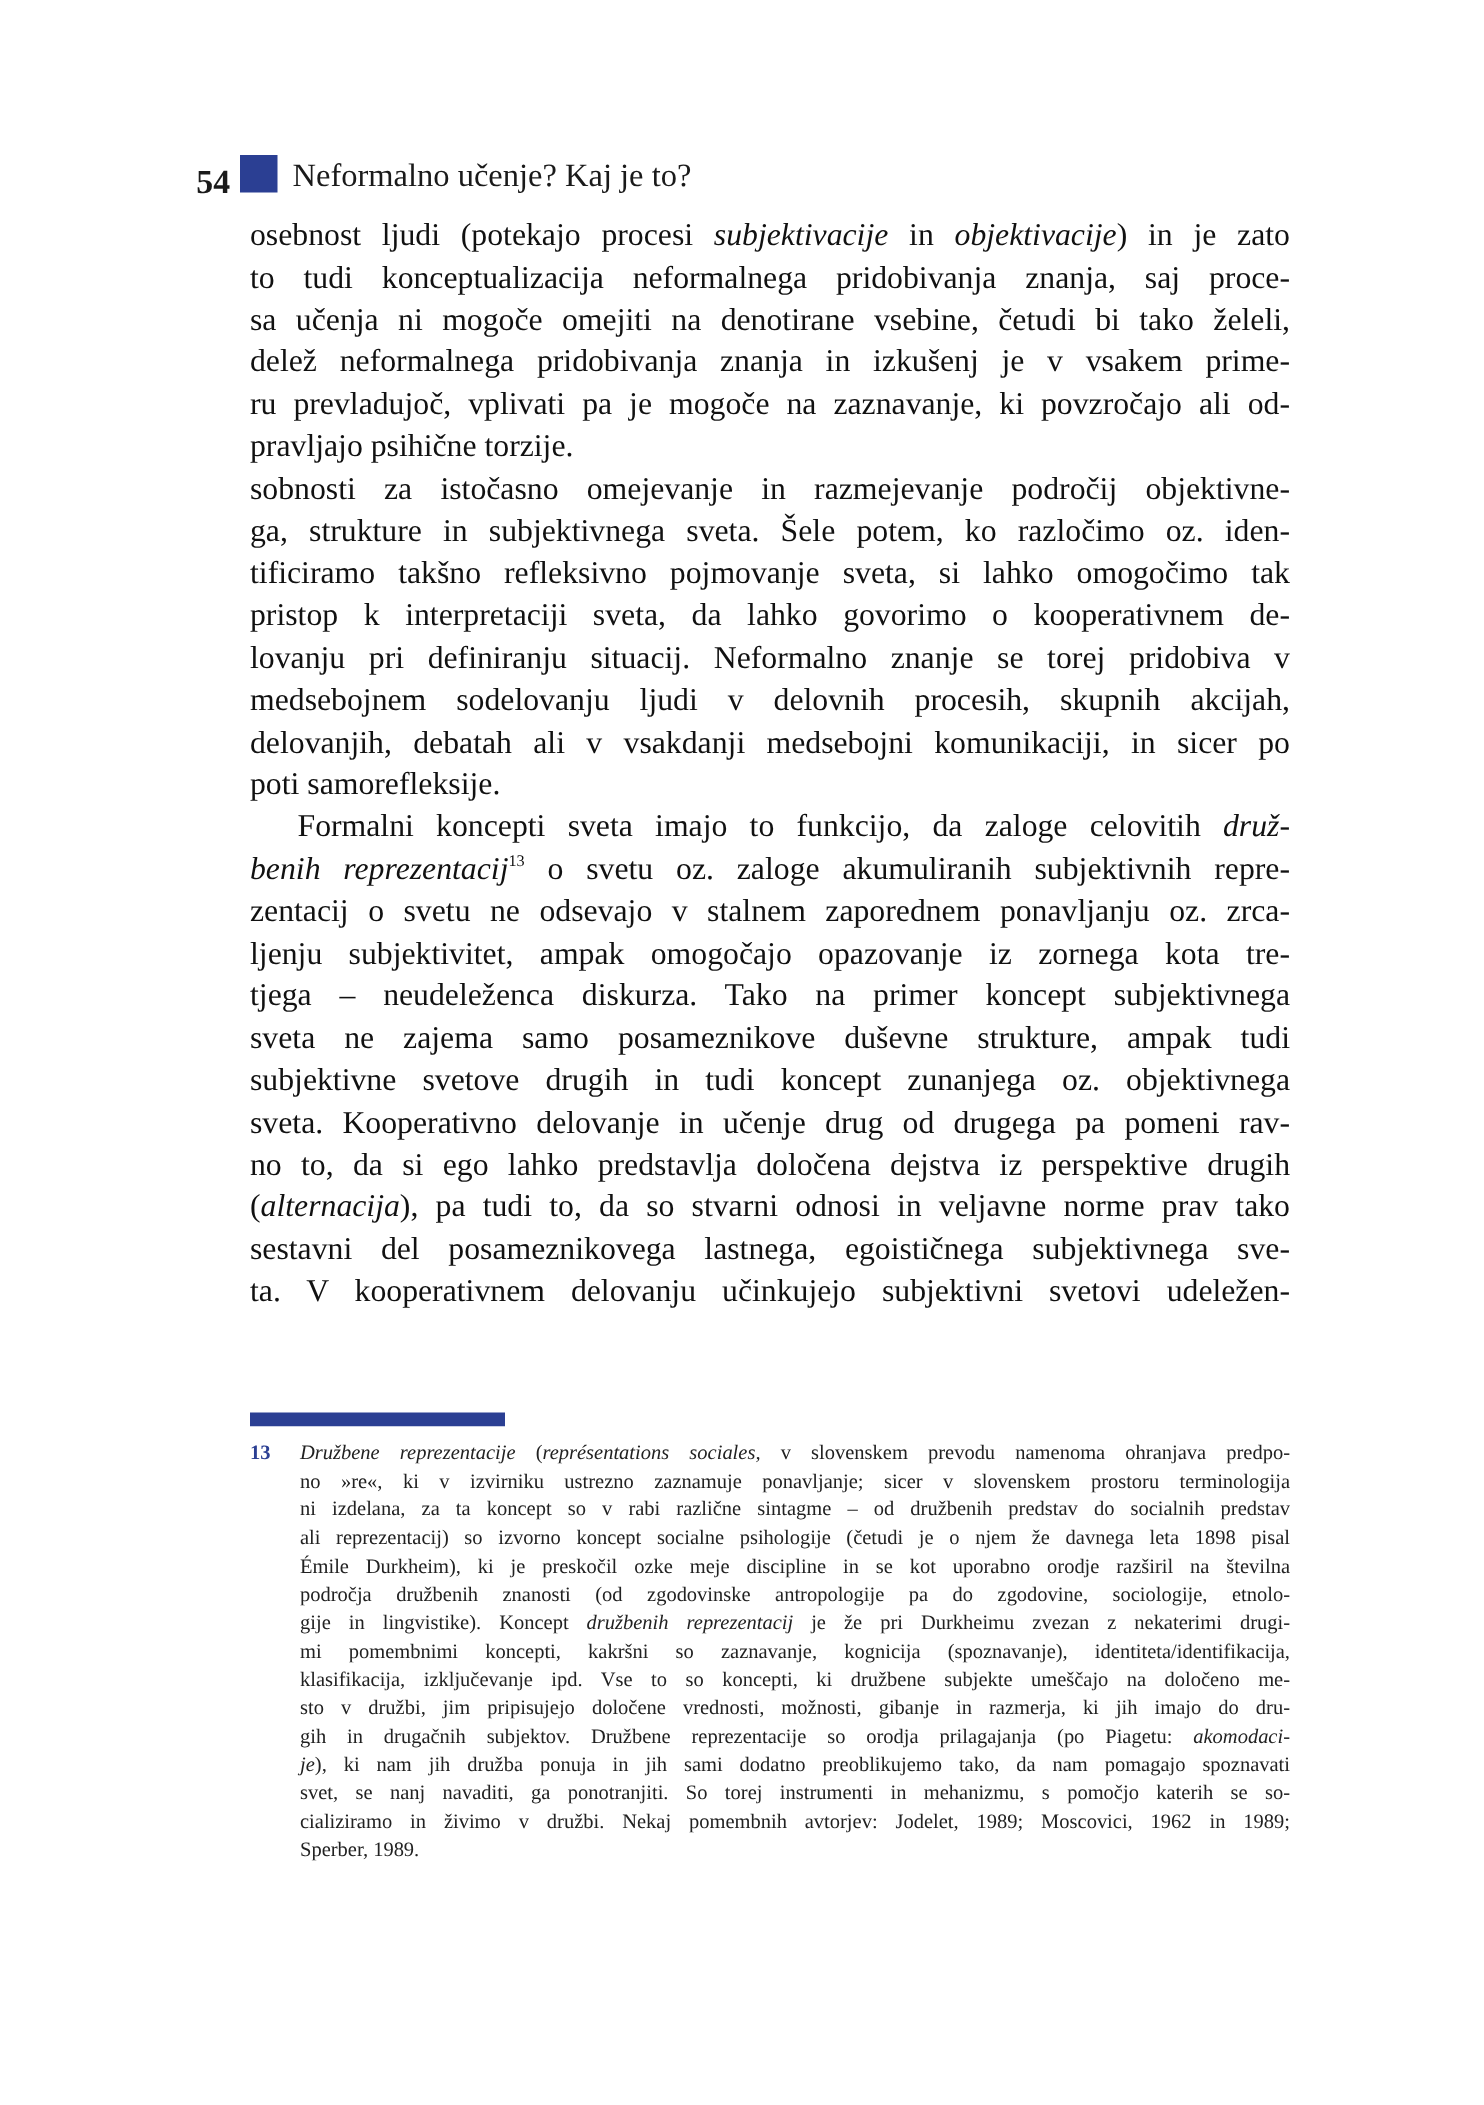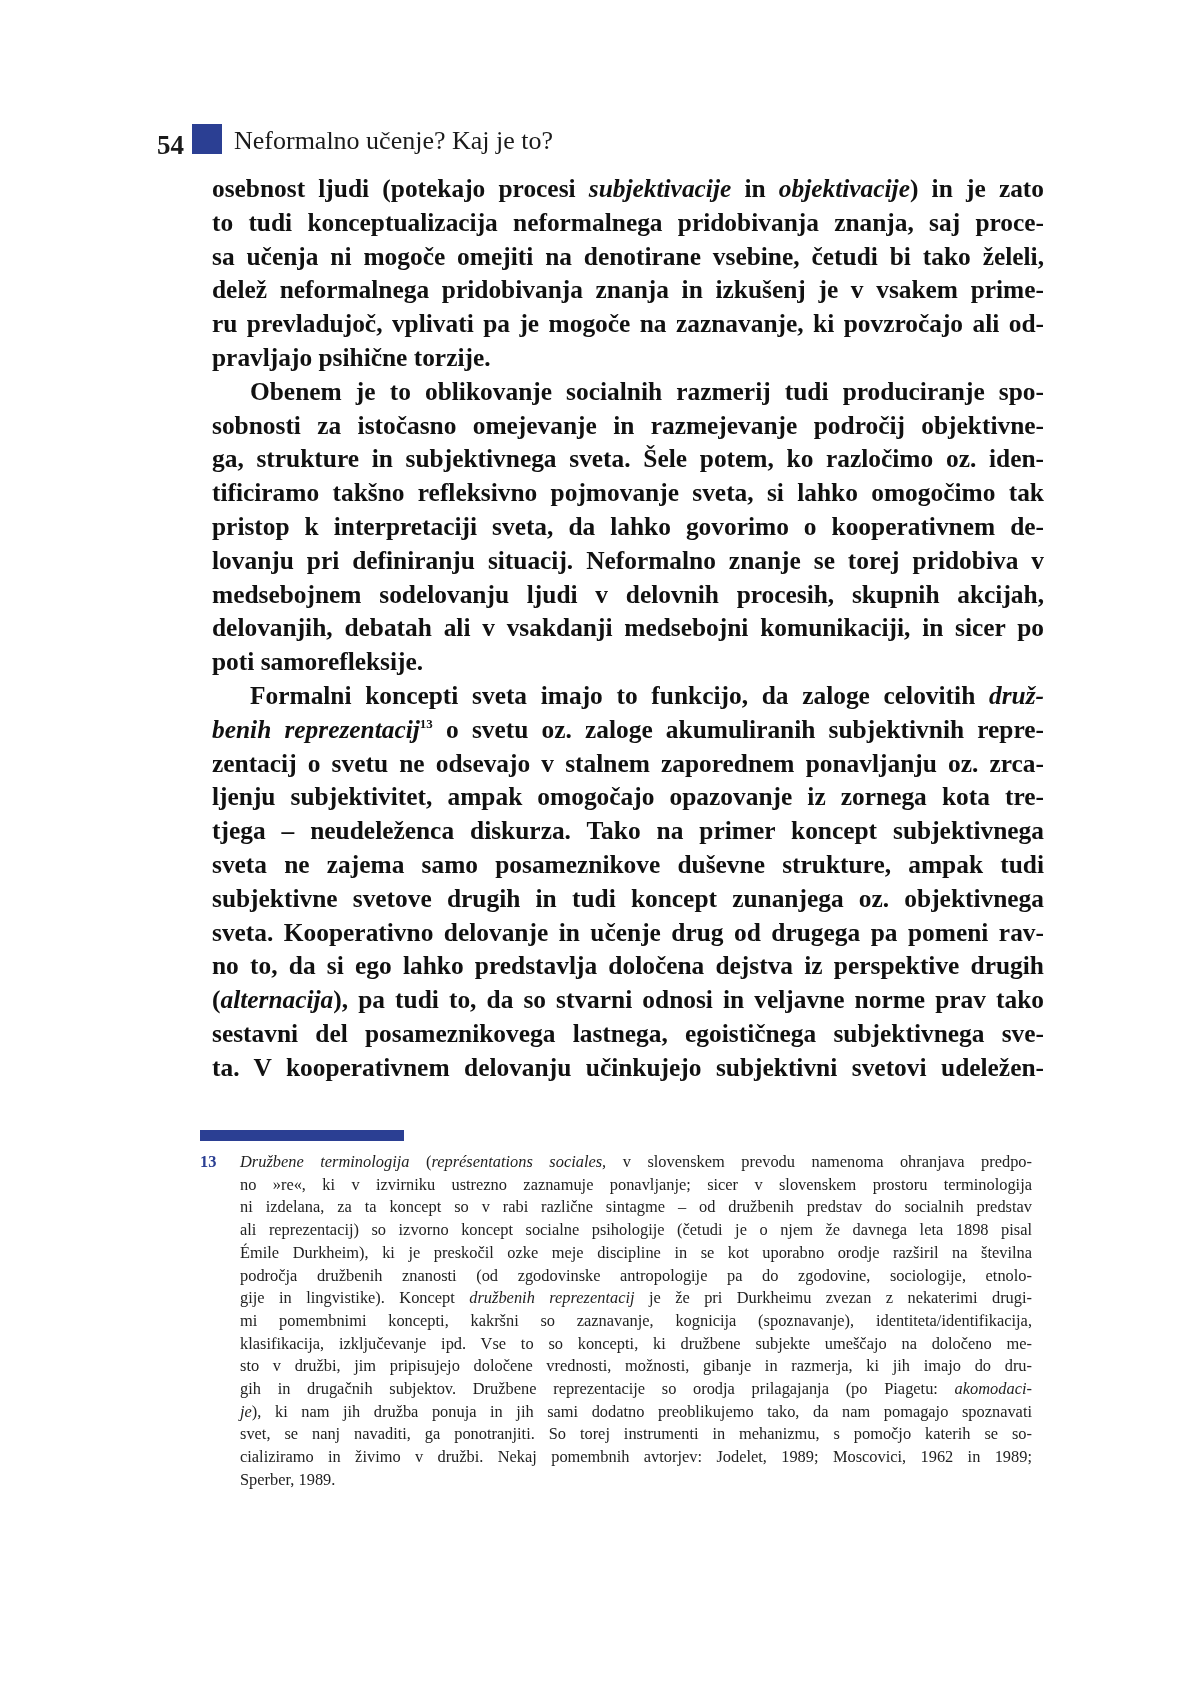--- a/index.html
+++ b/index.html
@@ -2,21 +2,21 @@
 <html><head>
 <meta charset="utf-8">
 <style>
   html, body { margin:0; padding:0; background:#ffffff; }
   body { width:1187px; height:1684px; position:relative; overflow:hidden; color:#1a1a1a; }
   .page { position:absolute; left:0; top:0; width:1187px; height:1372px; }
   .header { position:absolute; left:157px; top:118px; height:36px; display:flex; align-items:flex-end; font-family:"Liberation Serif","DejaVu Serif",serif; }
   .page-num { font-size:27px; font-weight:bold; color:#1a1a1a; margin-right:8px; line-height:1; position:relative; top:5px; }
   .square { width:30px; height:30px; background:#2b3f93; margin-right:12px; }
   .running-title { font-size:26px; color:#1a1a1a; line-height:1; }
-  .body { position:absolute; left:212px; top:172px; width:832px; font-family:"Liberation Serif","DejaVu Serif",serif; font-size:25.4px; line-height:33.8px; text-align:justify; color:#111;font-weight:bold; }
+  .body { position:absolute; left:200px; top:172px; width:832px; font-family:"Liberation Serif","DejaVu Serif",serif; font-size:25.4px; line-height:33.8px; text-align:justify; color:#111; }
   .body .ln { display:block; text-align:justify; text-align-last:justify; white-space:nowrap; }
   .body .ln.last { text-align-last:left; }
   sup.fnref { font-size:13px; line-height:0; vertical-align:10px; }
   .rule { position:absolute; left:200px; top:1130px; width:204px; height:11px; background:#2b3f93; }
   .footnote { position:absolute; left:200px; top:1151px; width:832px; font-family:"Liberation Serif","DejaVu Serif",serif; font-size:16.4px; line-height:22.7px; color:#222; }
   .fn-num { position:absolute; left:0; top:0; color:#2b3f93; font-weight:bold; }
   .fn-text { margin-left:40px; }
   .fn-text .ln { display:block; text-align:justify; text-align-last:justify; white-space:nowrap; }
   .fn-text .ln.last { text-align-last:left; }
   i { font-style:italic; }
@@ -42,23 +42,20 @@
         <span class="ln"><span>sa učenja ni mogoče omejiti na denotirane vsebine, četudi bi tako želeli,</span></span>
       </div>
       <div>
         <span class="ln"><span>delež neformalnega pridobivanja znanja in izkušenj je v vsakem prime-</span></span>
       </div>
       <div>
         <span class="ln"><span>ru prevladujoč, vplivati pa je mogoče na zaznavanje, ki povzročajo ali od-</span></span>
       </div>
       <div>
         <span class="ln last"><span>pravljajo psihične torzije.</span></span>
-      </div>
-      <div style="text-indent: 0px; padding-left: 38px;">
-        <span class="ln"><span>Obenem je to oblikovanje socialnih razmerij tudi produciranje spo-</span></span>
       </div>
       <div>
         <span class="ln"><span>sobnosti za istočasno omejevanje in razmejevanje področij objektivne-</span></span>
       </div>
       <div>
         <span class="ln"><span>ga, strukture in subjektivnega sveta. Šele potem, ko razločimo oz. iden-</span></span>
       </div>
       <div>
         <span class="ln"><span>tificiramo takšno refleksivno pojmovanje sveta, si lahko omogočimo tak</span></span>
       </div>
@@ -113,21 +110,21 @@
       <div>
         <span class="ln"><span>ta. V kooperativnem delovanju učinkujejo subjektivni svetovi udeležen-</span></span>
       </div>
     </div>
 
   <div class="rule"></div>
 
   <div class="footnote">
     <span class="fn-num">13</span>
     <div class="fn-text" id="fn-text">
-        <span class="ln"><i>Družbene terminologija</i><span> (</span><i>représentations sociales,</i><span> v slovenskem prevodu namenoma ohranjava predpo-</span></span>
+        <span class="ln"><i>Družbene reprezentacije</i><span> (</span><i>représentations sociales,</i><span> v slovenskem prevodu namenoma ohranjava predpo-</span></span>
         <span class="ln"><span>no »re«, ki v izvirniku ustrezno zaznamuje ponavljanje; sicer v slovenskem prostoru terminologija</span></span>
         <span class="ln"><span>ni izdelana, za ta koncept so v rabi različne sintagme – od družbenih predstav do socialnih predstav</span></span>
         <span class="ln"><span>ali reprezentacij) so izvorno koncept socialne psihologije (četudi je o njem že davnega leta 1898 pisal</span></span>
         <span class="ln"><span>Émile Durkheim), ki je preskočil ozke meje discipline in se kot uporabno orodje razširil na številna</span></span>
         <span class="ln"><span>področja družbenih znanosti (od zgodovinske antropologije pa do zgodovine, sociologije, etnolo-</span></span>
         <span class="ln"><span>gije in lingvistike). Koncept </span><i>družbenih reprezentacij</i><span> je že pri Durkheimu zvezan z nekaterimi drugi-</span></span>
         <span class="ln"><span>mi pomembnimi koncepti, kakršni so zaznavanje, kognicija (spoznavanje), identiteta/identifikacija,</span></span>
         <span class="ln"><span>klasifikacija, izključevanje ipd. Vse to so koncepti, ki družbene subjekte umeščajo na določeno me-</span></span>
         <span class="ln"><span>sto v družbi, jim pripisujejo določene vrednosti, možnosti, gibanje in razmerja, ki jih imajo do dru-</span></span>
         <span class="ln"><span>gih in drugačnih subjektov. Družbene reprezentacije so orodja prilagajanja (po Piagetu: </span><i>akomodaci-</i></span>

